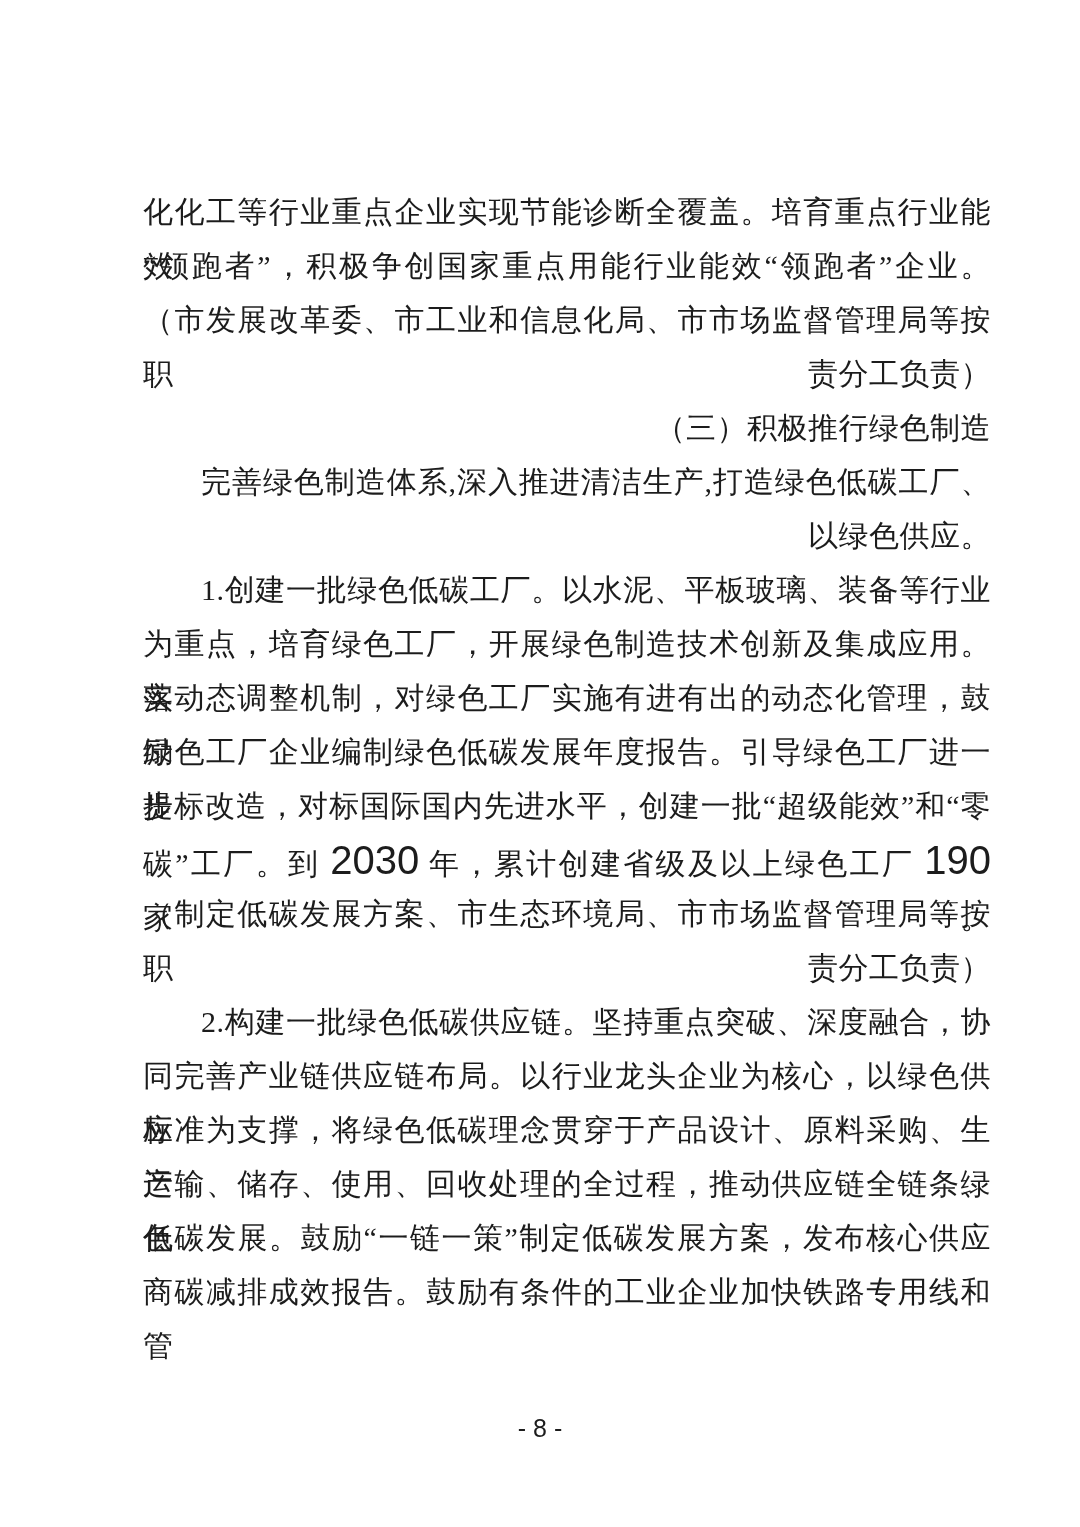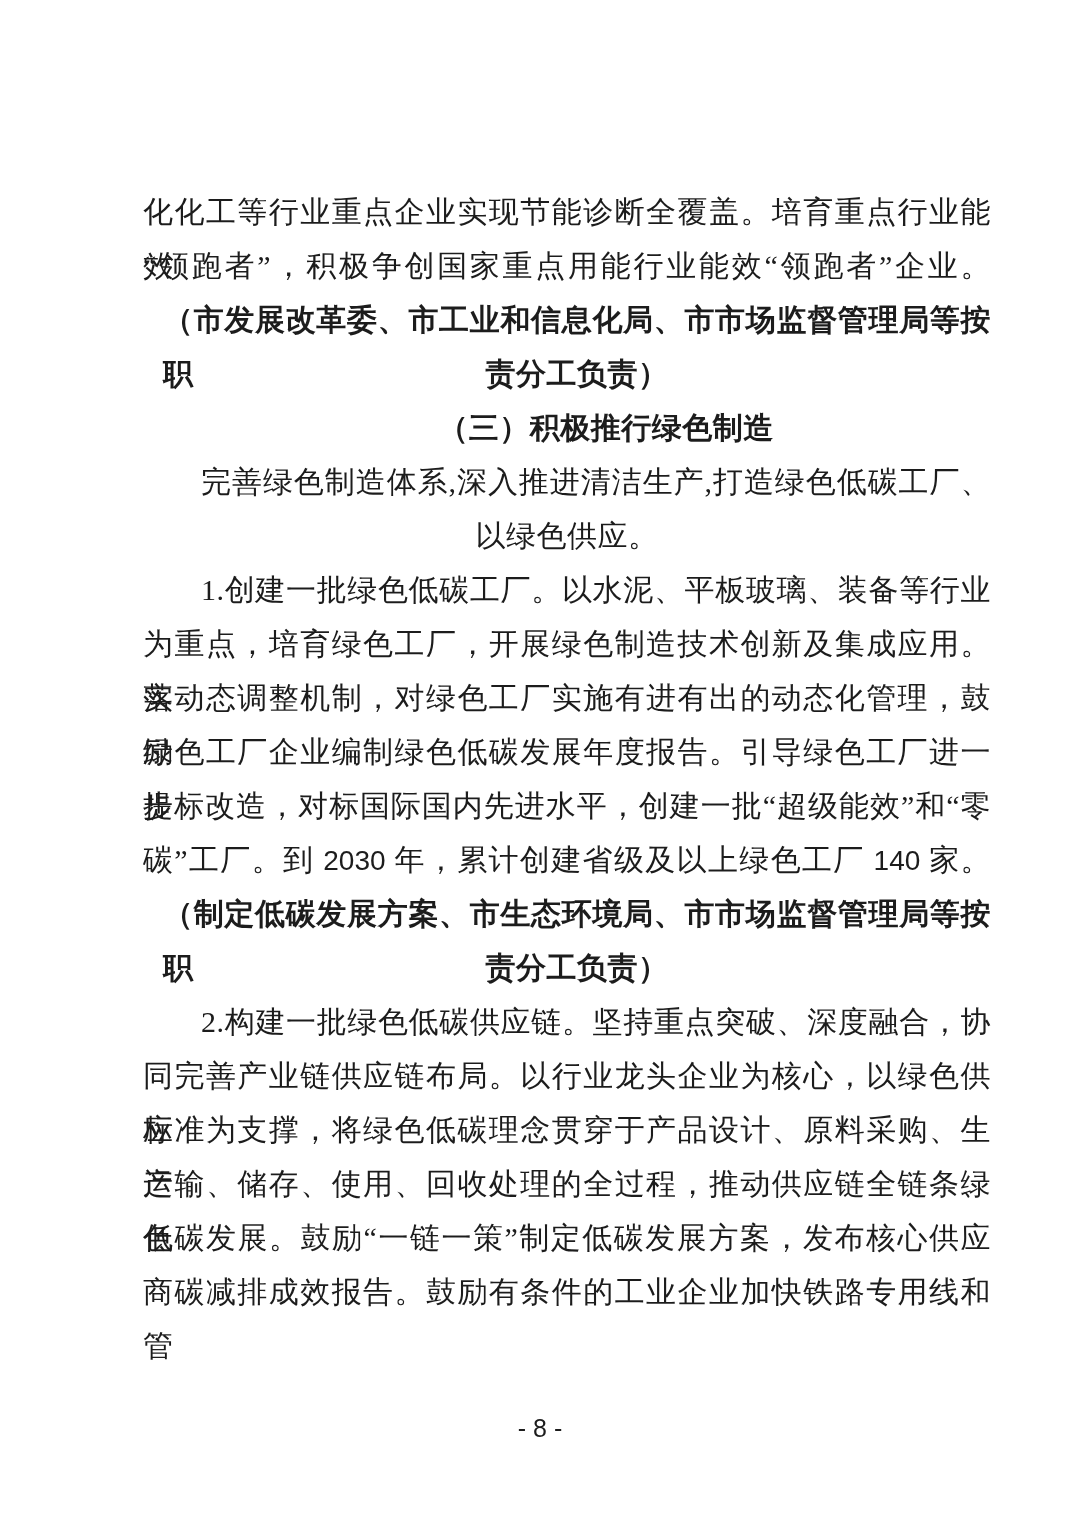--- a/index.html
+++ b/index.html
@@ -21,37 +21,36 @@
     left: 143px;
     top: 185px;
     width: 848px;
   }
   .line {
     height: 54px;
     line-height: 54px;
     font-size: 30px;
     letter-spacing: 0.5px;
     white-space: nowrap;
-    text-align: center;
+    text-align: right;
   }
   .just {
     white-space: normal;
     text-align: justify;
     text-align-last: justify;
   }
   .indent {
     text-indent: 58px;
   }
   .kai {
-    font-weight: 700;
-    margin-left: 20px;
+    font-weight: 400;
   }
   .num {
     font-family: "Liberation Sans", "DejaVu Sans", sans-serif;
-    font-size: 28px;
+    font-size: 40px;
     letter-spacing: 0;
   }
   .footer {
     position: absolute;
     left: 0;
     top: 1404px;
     width: 100%;
     text-align: center;
     font-family: "Liberation Sans", "DejaVu Sans", sans-serif;
     font-size: 25px;
@@ -71,21 +70,21 @@
     <div class="line kai">责分工负责）</div>
     <div class="line kai indent">（三）积极推行绿色制造</div>
     <div class="line just indent">完善绿色制造体系,深入推进清洁生产,打造绿色低碳工厂、</div>
     <div class="line">以绿色供应。</div>
     <div class="line just indent">1.创建一批绿色低碳工厂。以水泥、平板玻璃、装备等行业</div>
     <div class="line just">为重点，培育绿色工厂，开展绿色制造技术创新及集成应用。落</div>
     <div class="line just">实动态调整机制，对绿色工厂实施有进有出的动态化管理，鼓励</div>
     <div class="line just">绿色工厂企业编制绿色低碳发展年度报告。引导绿色工厂进一步</div>
     <div class="line just">提标改造，对标国际国内先进水平，创建一批“超级能效”和“零</div>
     <div class="line just">
-      <span>碳”工厂。到 </span><span class="num">2030</span><span> 年，累计创建省级及以上绿色工厂 </span><span class="num">140</span><span> 家。</span>
+      <span>碳”工厂。到 </span><span class="num">2030</span><span> 年，累计创建省级及以上绿色工厂 </span><span class="num">190</span><span> 家。</span>
     </div>
     <div class="line just kai">（制定低碳发展方案、市生态环境局、市市场监督管理局等按职</div>
     <div class="line kai">责分工负责）</div>
     <div class="line just indent">2.构建一批绿色低碳供应链。坚持重点突破、深度融合，协</div>
     <div class="line just">同完善产业链供应链布局。以行业龙头企业为核心，以绿色供应</div>
     <div class="line just">标准为支撑，将绿色低碳理念贯穿于产品设计、原料采购、生产、</div>
     <div class="line just">运输、储存、使用、回收处理的全过程，推动供应链全链条绿色</div>
     <div class="line just">低碳发展。鼓励“一链一策”制定低碳发展方案，发布核心供应</div>
     <div class="line just">商碳减排成效报告。鼓励有条件的工业企业加快铁路专用线和管</div>
 

